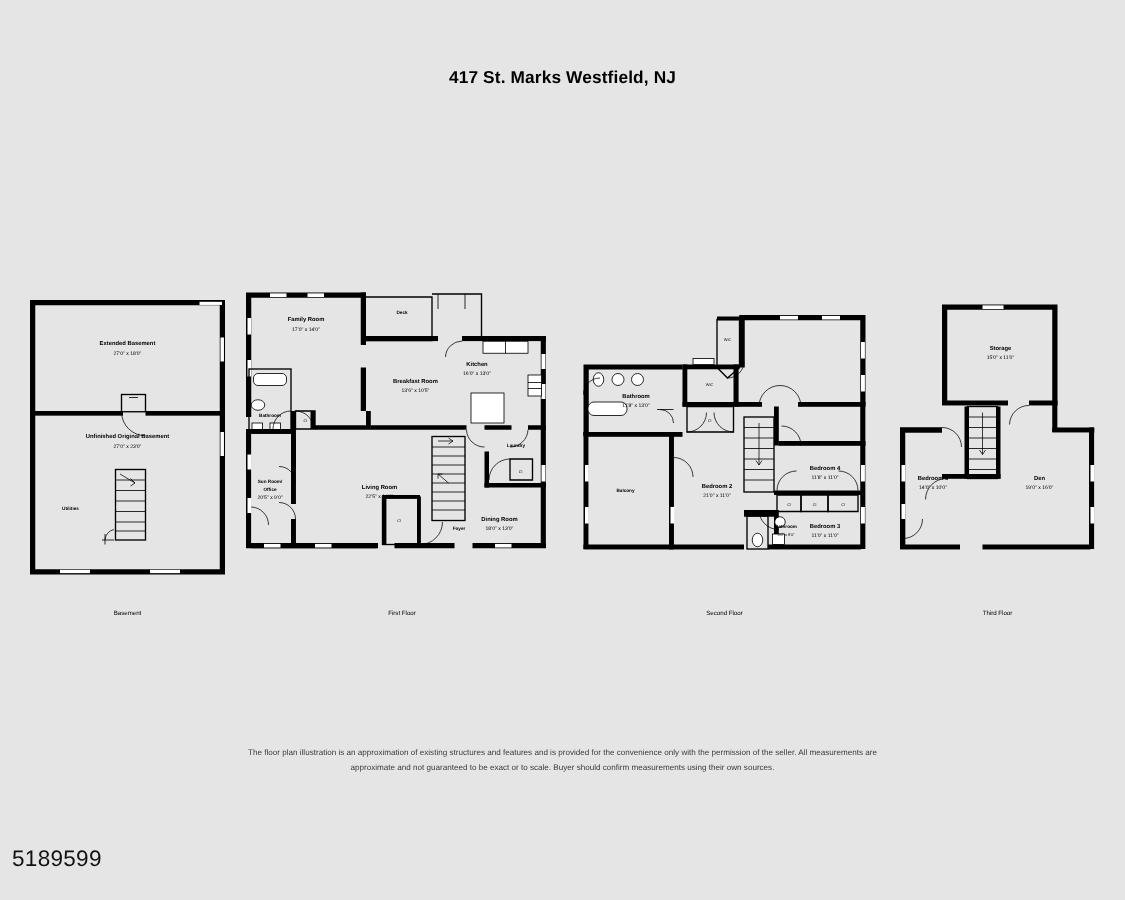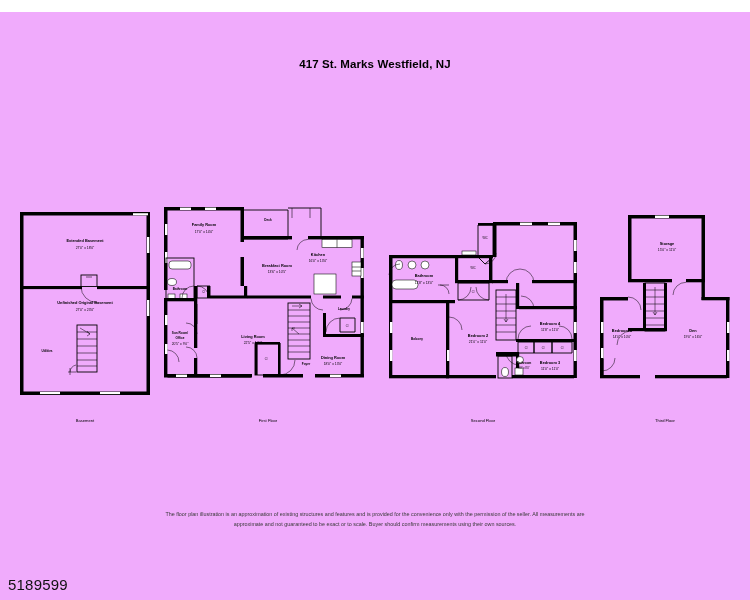--- a/index.html
+++ b/index.html
@@ -12,22 +12,21 @@
     width: 750px;
     height: 600px;
     position: relative;
     font-family: "Liberation Sans", sans-serif;
     color: #000000;
     overflow: hidden;
   }
   #page {
     position: absolute;
     inset: 0;
-    background: #f0abfc;
-    margin-top: 12px;
+    background: #e5e5e5;
   }
   #plan-title {
     position: absolute;
     top: 46px;
     left: 0;
     width: 750px;
     text-align: center;
     font-size: 11.5px;
     font-weight: bold;
     letter-spacing: 0.1px;

